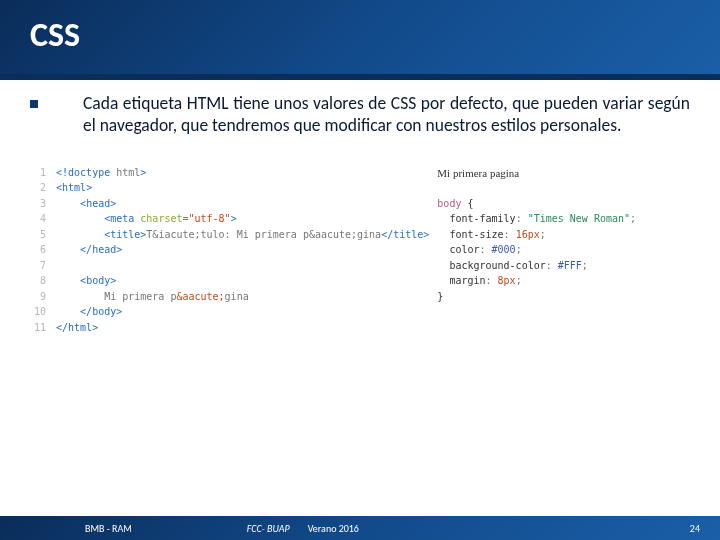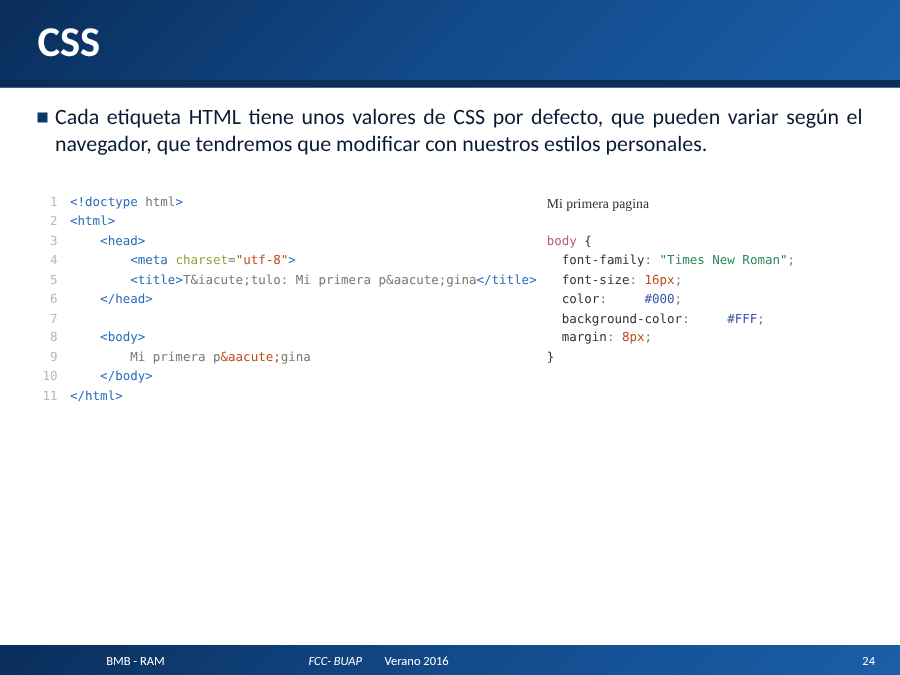--- a/index.html
+++ b/index.html
@@ -4,41 +4,41 @@
 <style>
   * { margin: 0; padding: 0; box-sizing: border-box; }
   body {
     width: 720px; height: 540px;
     font-family: Calibri, Arial, sans-serif;
     background: #fff;
     position: relative;
     overflow: hidden;
   }
   .header {
-    height: 70px;
+    height: 80px;
     background: linear-gradient(135deg, #0a2d5a 0%, #124a8a 50%, #1a5fa8 100%);
     position: relative;
     padding: 14px 30px;
   }
   .header::after {
     content: "";
     position: absolute;
     bottom: 0; left: 0; right: 0;
     height: 6px;
     background: #0a2d5a;
   }
   .header h1 {
     color: #fff;
     font-size: 34px;
     font-weight: 700;
   }
   .body-area {
     padding: 12px 30px 0 30px;
   }
-  .bullet-row { display: flex; }
+  .bullet-row { display: flex; gap: 39px; }
   .bullet {
     width: 8px; height: 8px;
     background: #0a3a6a;
     margin-top: 8px; margin-right: 6px;
     flex-shrink: 0;
   }
   .para {
     font-size: 17.5px;
     color: #0a1a33;
     text-align: justify;
@@ -79,21 +79,21 @@
     font-family: "Times New Roman", serif;
     font-size: 11px;
     color: #333;
     margin-bottom: 14px;
   }
   .css-sel { color: #b85a8a; }
   .css-brace { color: #333; }
   .css-prop { color: #333; }
   .css-val { color: #2a8a58; }
   .css-num { color: #c34a1a; text-align: center; }
-  .css-hex { color: #3a5aa8; margin-left: 24px; }
+  .css-hex { color: #3a5aa8; }
   .footer {
     position: absolute;
     bottom: 0; left: 0; right: 0;
     height: 24px;
     background: linear-gradient(135deg, #0a2d5a 0%, #124a8a 50%, #1a5fa8 100%);
     color: #fff;
     font-size: 10px;
     display: flex;
     align-items: center;
     padding: 0 20px;

